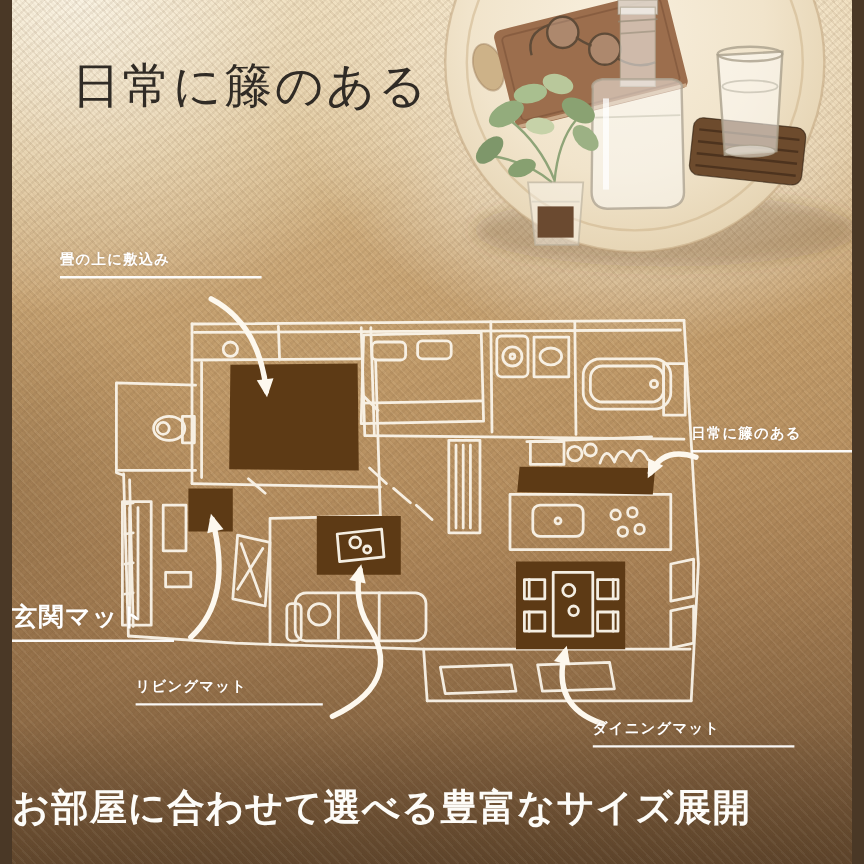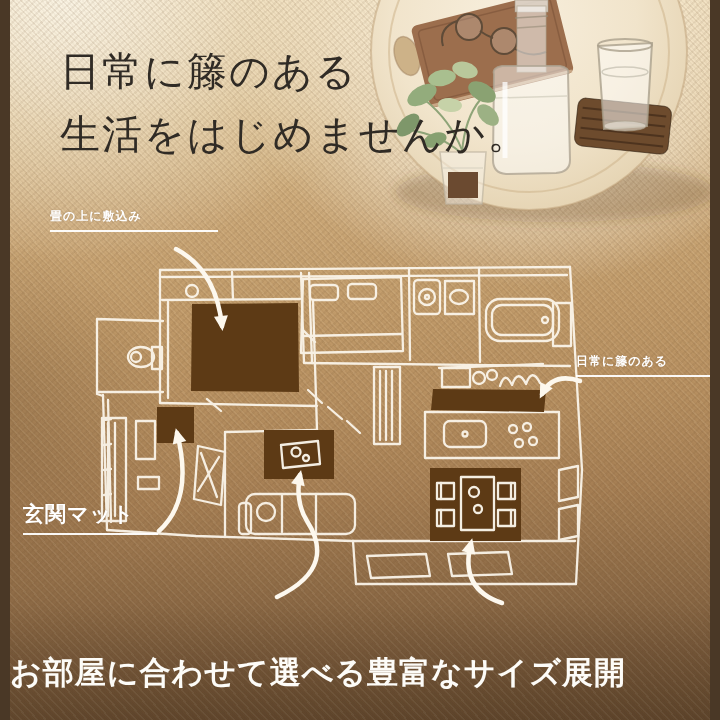--- a/index.html
+++ b/index.html
@@ -31,21 +31,21 @@
     font-size:40px;line-height:63px;letter-spacing:2px;color:#302b25;
   }
   
   .plan-label{
     position:absolute;color:#ffffff;font-weight:bold;font-size:12px;letter-spacing:1px;
     padding-bottom:5px;border-bottom:2.5px solid rgba(255,255,255,.95);
     text-shadow:0 0 2px rgba(90,60,30,.25);
   }
   .lbl-tatami{left:40px;top:208px;width:168px;}
   .lbl-kitchen{left:566px;top:353px;width:154px;}
-  .lbl-entrance{left:13px;top:500px;width:135px;font-size:21px;}
+  .lbl-entrance{left:0;top:500px;width:135px;font-size:21px;}
   .lbl-living{left:103px;top:564px;width:156px;}
   .lbl-dining{left:484px;top:599px;width:168px;}
   
   .footer-caption{
     position:absolute;left:0;right:0;top:652px;
     color:#fdfcf8;font-size:31px;font-weight:600;letter-spacing:1px;
   }
 </style>
 </head>
 <body>
@@ -268,21 +268,22 @@
       <path d="M166 249 Q206 270 212 326" marker-end="url(#ah)"></path>
       <path d="M570 381 Q543 372 532 394" marker-end="url(#ah)"></path>
       <path d="M149 531 Q184 499 167 433" marker-end="url(#ah)"></path>
       <path d="M267 597 C315 574 313 546 297 521 C288 507 287 489 290 475" marker-end="url(#ah)"></path>
       <path d="M492 603 Q449 589 461 543" marker-end="url(#ah)"></path>
     </g>
   </svg>
 
   <div class="headline">
     <div>日常に籐のある</div>
-    <div>生活をはじめませんか。</div>
   </div>
 
   <div class="plan-label lbl-tatami">畳の上に敷込み</div>
   <div class="plan-label lbl-kitchen">日常に籐のある</div>
   <div class="plan-label lbl-entrance">玄関マット</div>
+  <div class="plan-label lbl-living">リビングマット</div>
+  <div class="plan-label lbl-dining">ダイニングマット</div>
 
   <div class="footer-caption">お部屋に合わせて選べる豊富なサイズ展開</div>
 </div>
 
 </body></html>

